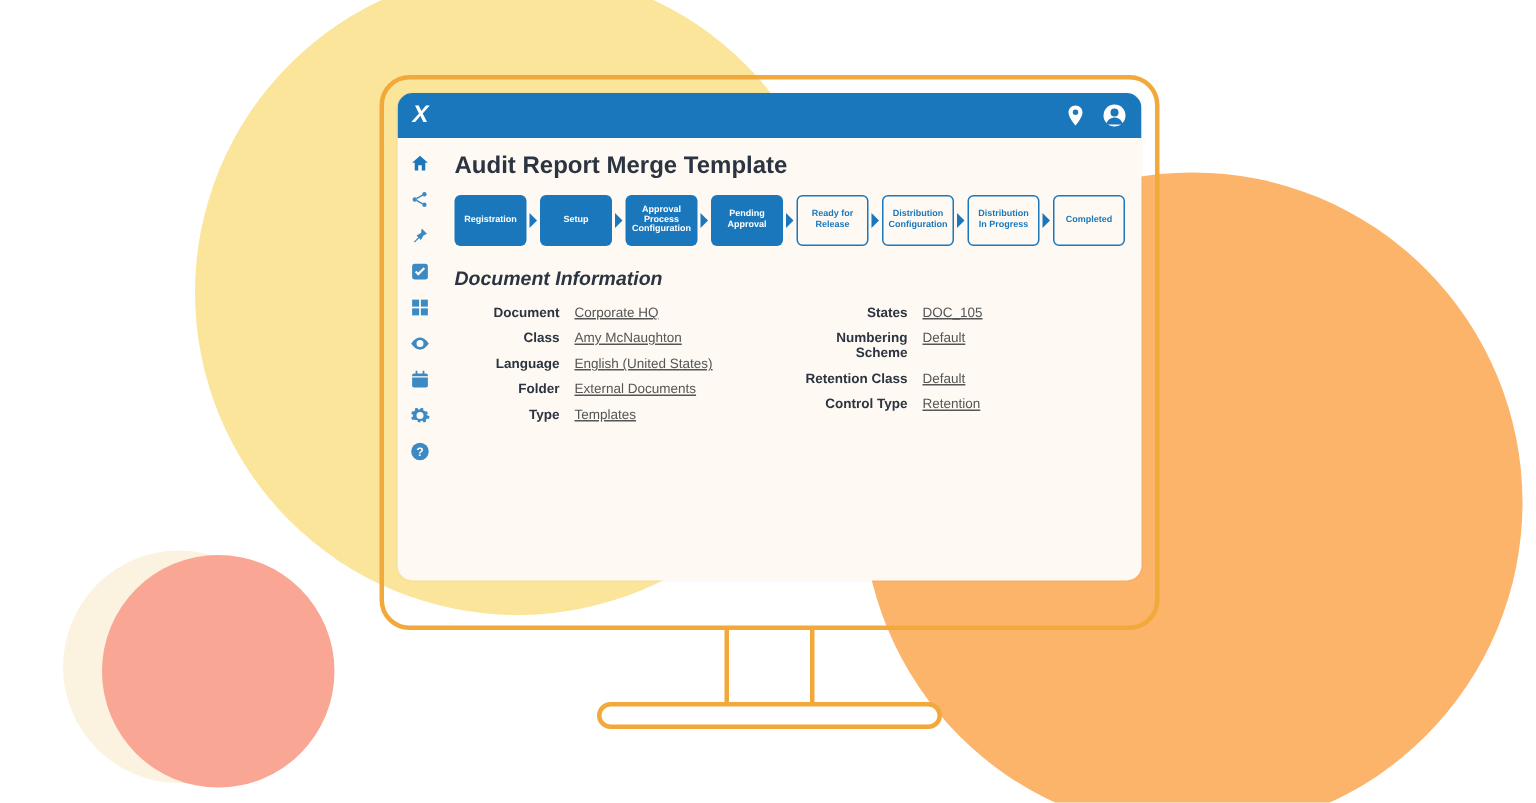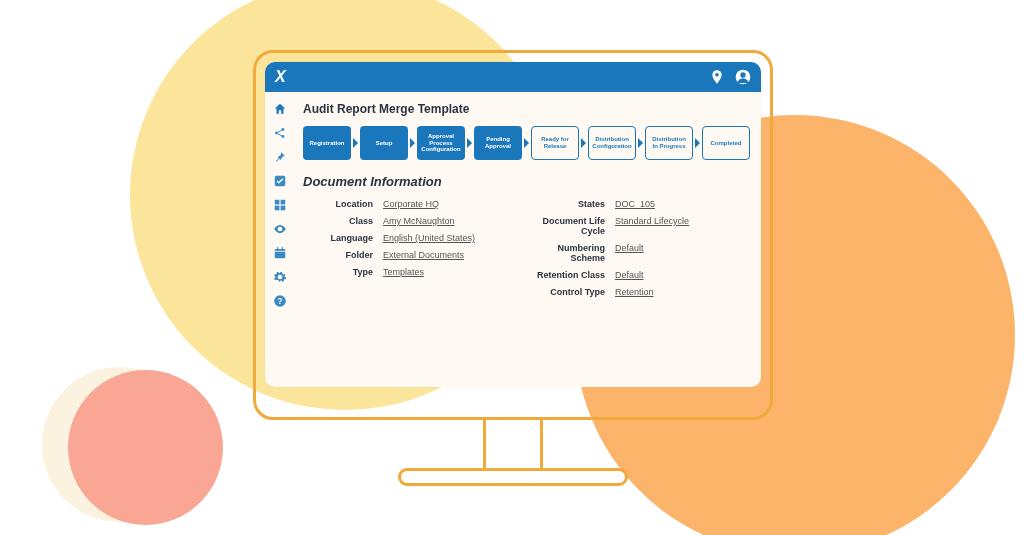--- a/index.html
+++ b/index.html
@@ -78,21 +78,21 @@
   }
   .sidebar .sb-icon { width: 14px; height: 14px; cursor: pointer; opacity: 0.85; }
   .sidebar .sb-icon.home { opacity: 1; }
 
   .content {
     flex: 1;
     padding: 10px 14px 10px 8px;
     overflow: hidden;
   }
   .page-title {
-    font-size: 12px;
+    font-size: 16px;
     font-weight: 700;
     color: #2B3440;
     margin-bottom: 10px;
   }
 
   .workflow {
     display: flex;
     align-items: center;
     gap: 2px;
     margin-bottom: 14px;
@@ -234,21 +234,21 @@
             <div class="wf-step outlined">Distribution In Progress</div>
             <div class="wf-arrow"></div>
             <div class="wf-step outlined">Completed</div>
           </div>
 
         <div class="section-title">Document Information</div>
 
         <div class="info-grid">
           <div class="info-col" id="info-left">
               <div class="info-row">
-                <div class="info-label">Location</div>
+                <div class="info-label">Document</div>
                 <div class="info-value">Corporate HQ</div>
               </div>
               <div class="info-row">
                 <div class="info-label">Class</div>
                 <div class="info-value">Amy McNaughton</div>
               </div>
               <div class="info-row">
                 <div class="info-label">Language</div>
                 <div class="info-value">English (United States)</div>
               </div>
@@ -258,24 +258,20 @@
               </div>
               <div class="info-row">
                 <div class="info-label">Type</div>
                 <div class="info-value">Templates</div>
               </div>
             </div>
           <div class="info-col" id="info-right">
               <div class="info-row">
                 <div class="info-label">States</div>
                 <div class="info-value">DOC_105</div>
-              </div>
-              <div class="info-row">
-                <div class="info-label">Document Life Cycle</div>
-                <div class="info-value">Standard Lifecycle</div>
               </div>
               <div class="info-row">
                 <div class="info-label">Numbering Scheme</div>
                 <div class="info-value">Default</div>
               </div>
               <div class="info-row">
                 <div class="info-label">Retention Class</div>
                 <div class="info-value">Default</div>
               </div>
               <div class="info-row">

